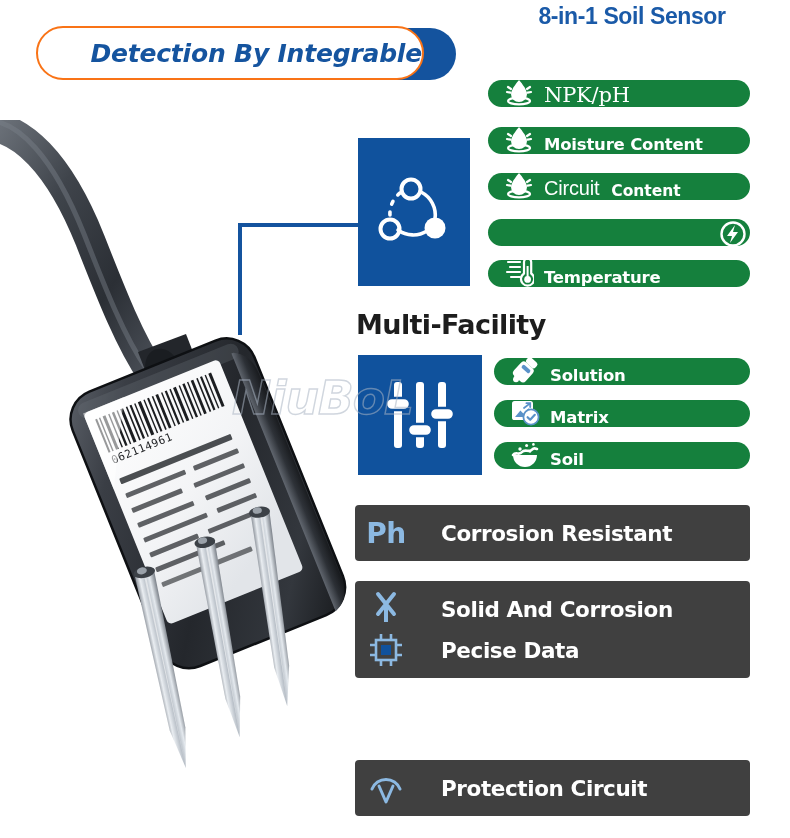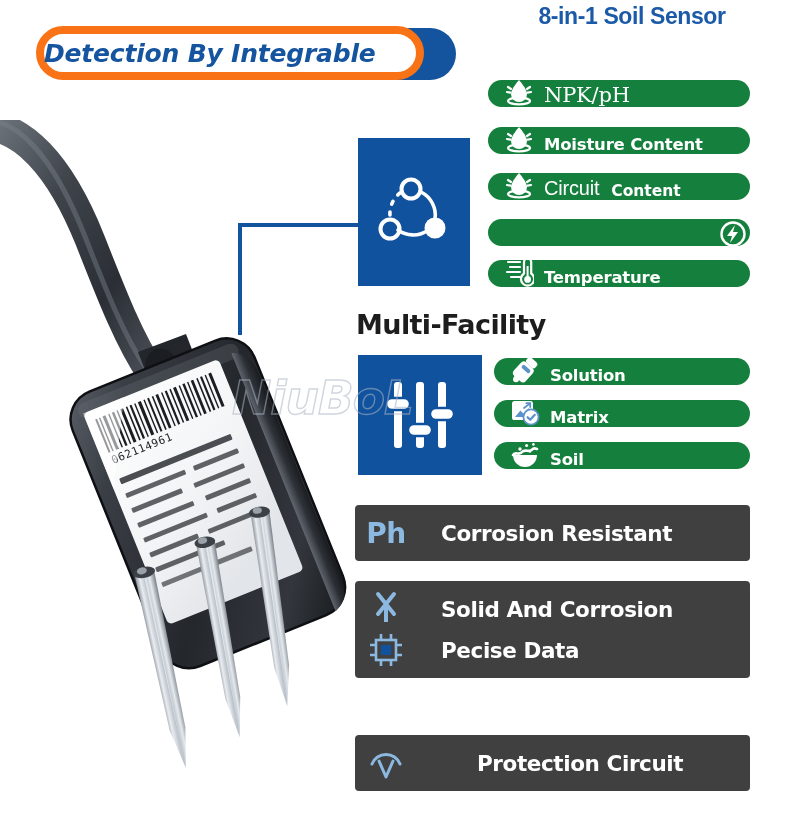--- a/index.html
+++ b/index.html
@@ -35,26 +35,26 @@
     left: 20px; top: 2px;
     width: 400px; height: 52px;
     background: #14539e;
     border-radius: 26px;
   }
   #header-pill {
     position: absolute;
     left: 0px; top: 0px;
     width: 388px; height: 54px;
     background: #ffffff;
-    border: 8px solid #f97316;
+    border: 2px solid #f97316;
     border-radius: 27px;
     box-sizing: border-box;
     display: flex;
     align-items: center;
-    justify-content: flex-start;
+    justify-content: flex-end;
   }
   #header-pill-label {
     font-family: "DejaVu Sans", sans-serif;
     font-size: 25px;
     font-weight: bold;
     font-style: italic;
     color: #15549f;
     letter-spacing: -0.2px;
   }
 
@@ -201,21 +201,21 @@
     font-family: "DejaVu Sans", sans-serif;
     font-size: 21.5px;
     font-weight: bold;
     letter-spacing: -0.4px;
     margin-left: 24px;
     white-space: nowrap;
   }
   #bar-corrosion  { top: 505px; }
   #bar-solid      { top: 581px; }
   #bar-precise    { top: 622px; }
-  #bar-protection { top: 735px; gap: 36px; }
+  #bar-protection { top: 760px; }
 
   
   #watermark {
     position: absolute;
     left: 232px; top: 370px;
     font-family: "DejaVu Sans", sans-serif;
     font-size: 47px;
     font-weight: bold;
     font-style: italic;
     color: rgba(255,255,255,0.0);

